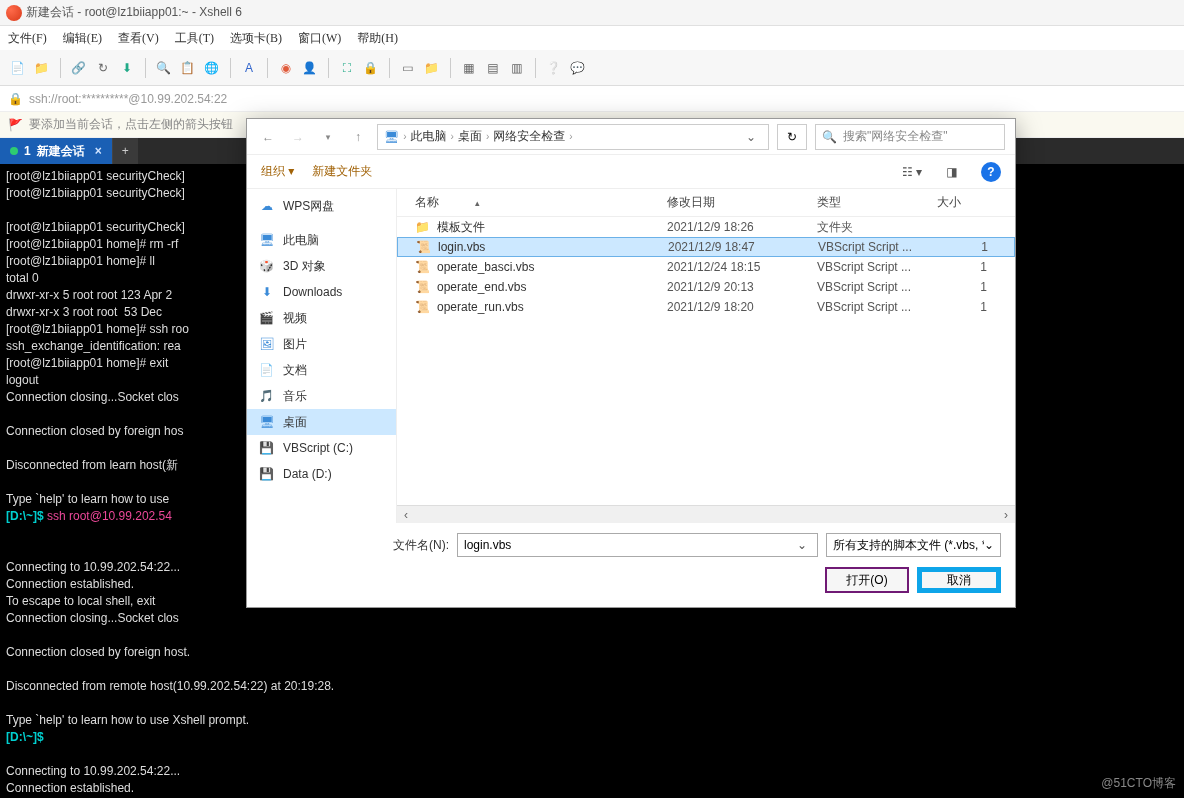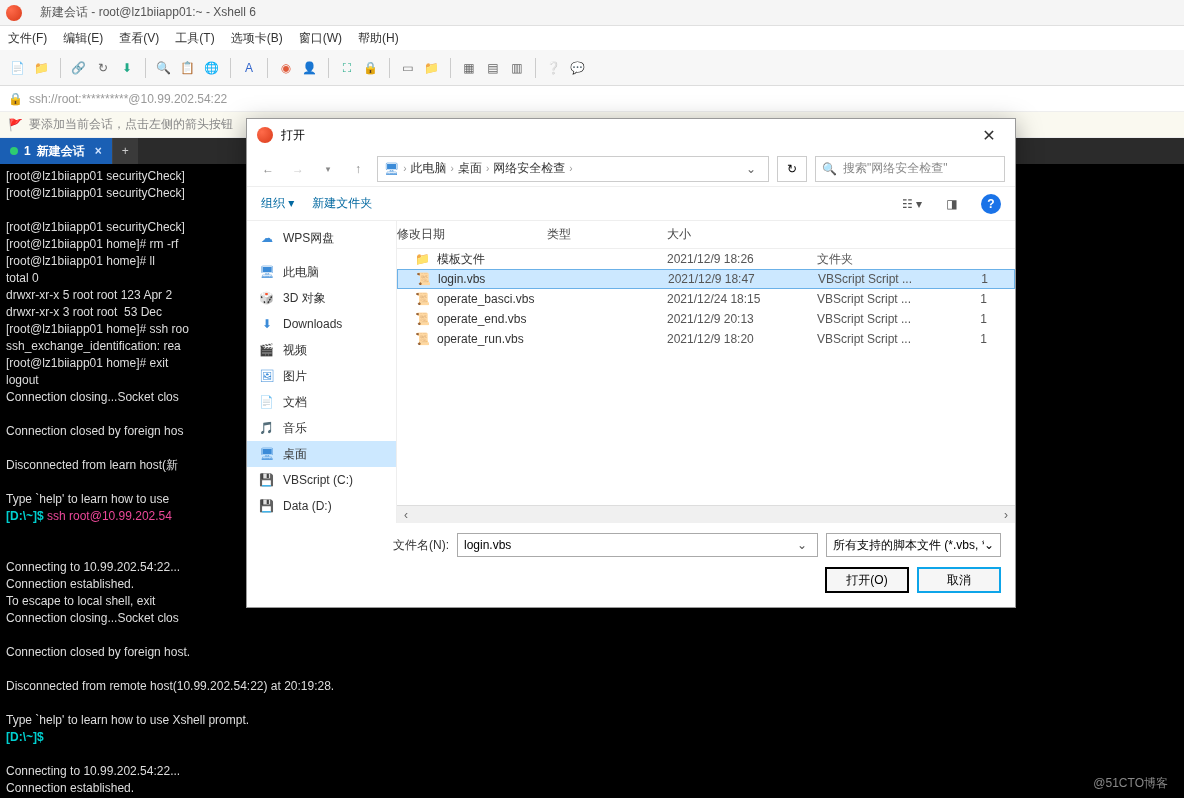--- a/index.html
+++ b/index.html
@@ -1,59 +1,59 @@
 <!DOCTYPE html>
 <html><head>
 <meta charset="utf-8">
 <style>
 * { margin: 0; padding: 0; box-sizing: border-box; font-family: "Microsoft YaHei", Tahoma, sans-serif; font-size: 12px; }
 body { background: #fff; width: 1184px; height: 798px; overflow: hidden; position: relative; }
 
 
-.titlebar { height: 26px; background: #f5f5f5; display: flex; align-items: center; padding: 0 6px; gap: 18px; border-bottom: 1px solid #e0e0e0; }
+.titlebar { height: 26px; background: #f5f5f5; display: flex; align-items: center; padding: 0 6px; gap: 4px; border-bottom: 1px solid #e0e0e0; }
 .app-icon { width: 16px; height: 16px; background: radial-gradient(circle at 30% 30%, #ff6b4a, #d93a1a); border-radius: 50%; }
 .title-text { color: #555; }
 .menubar { height: 24px; background: #fff; display: flex; align-items: center; padding: 0 8px; gap: 16px; color: #333; }
-.menuitem { cursor: default; }
+.menuitem { cursor: default; font-family: Liberation Serif, serif; }
 .toolbar { height: 36px; background: #f7f7f7; border-bottom: 1px solid #ddd; display: flex; align-items: center; padding: 0 8px; gap: 4px; }
 .tb-btn { width: 20px; height: 20px; display: flex; align-items: center; justify-content: center; color: #666; cursor: pointer; }
 .tb-sep { width: 1px; height: 20px; background: #ccc; margin: 0 4px; }
 .addrbar { height: 26px; background: #fff; border-bottom: 1px solid #eee; display: flex; align-items: center; padding: 0 8px; gap: 6px; color: #999; }
 .lock-icon { color: #e0c060; }
 .infobar { height: 26px; background: #faf9f0; border-bottom: 1px solid #eee; display: flex; align-items: center; padding: 0 8px; gap: 6px; color: #888; }
 .flag-icon { color: #e05a5a; }
 
 .tabstrip { height: 26px; background: #2b2b2b; display: flex; align-items: stretch; }
 .session-tab { background: #1a5fb4; color: #fff; display: flex; align-items: center; padding: 0 10px; gap: 6px; font-weight: bold; }
 .tab-dot { width: 8px; height: 8px; background: #2ecc71; border-radius: 50%; }
 .tab-close { color: #cfe3ff; margin-left: 4px; }
 .tab-add { width: 26px; display: flex; align-items: center; justify-content: center; color: #ccc; background: #3a3a3a; border-left: 1px solid #444; cursor: pointer; }
 
 .terminal { background: #000; color: #ddd; font-family: "Consolas", "Courier New", monospace; font-size: 13px; line-height: 16px; padding: 4px 6px; white-space: pre; height: 634px; overflow: hidden; }
 .term-cyan { color: #00d0d0; font-weight: bold; }
 .term-white { color: #ec4899; }
 
-.watermark { position: absolute; right: 16px; bottom: 6px; color: #888; font-size: 12px; }
+.watermark { position: absolute; right: 8px; bottom: 6px; color: #888; font-size: 12px; }
 
 
 .dialog { position: absolute; left: 246px; top: 118px; width: 770px; height: 490px; background: #fff; border: 1px solid #999; box-shadow: 0 6px 24px rgba(0,0,0,0.35); display: flex; flex-direction: column; }
 .dlg-title { height: 32px; display: flex; align-items: center; padding: 0 10px; gap: 8px; }
 .dlg-title .spacer { flex: 1; }
 .dlg-close { width: 32px; text-align: center; font-size: 16px; color: #333; cursor: pointer; }
 
 .dlg-nav { height: 36px; display: flex; align-items: center; padding: 0 10px; gap: 8px; border-bottom: 1px solid #eee; }
 .nav-btn { width: 22px; height: 22px; display: flex; align-items: center; justify-content: center; color: #888; cursor: pointer; }
 .breadcrumb { flex: 1; height: 26px; border: 1px solid #ccc; display: flex; align-items: center; padding: 0 6px; gap: 4px; color: #333; }
 .breadcrumb .chev { color: #999; font-size: 10px; }
 .bc-drop { width: 22px; text-align: center; color: #666; cursor: pointer; }
 .bc-refresh { width: 30px; height: 26px; border: 1px solid #ccc; display: flex; align-items: center; justify-content: center; cursor: pointer; }
 .searchbox { width: 190px; height: 26px; border: 1px solid #ccc; display: flex; align-items: center; padding: 0 6px; gap: 6px; color: #888; }
 
 .dlg-toolbar { height: 34px; display: flex; align-items: center; padding: 0 14px; gap: 18px; border-bottom: 1px solid #eee; }
-.dlg-toolbar .link { color: #0369a1; cursor: pointer; }
+.dlg-toolbar .link { color: #a16207; cursor: pointer; }
 .dlg-toolbar .spacer { flex: 1; }
 .dlg-tb-icon { width: 22px; height: 22px; display: flex; align-items: center; justify-content: center; color: #555; cursor: pointer; }
 .dlg-help { width: 20px; height: 20px; border-radius: 50%; background: #1a73e8; color: #fff; display: flex; align-items: center; justify-content: center; font-weight: bold; cursor: pointer; }
 
 .dlg-body { flex: 1; display: flex; min-height: 0; }
 .sidebar { width: 150px; border-right: 1px solid #eee; padding: 4px 0; overflow: hidden; }
 .side-item { height: 26px; display: flex; align-items: center; padding: 0 12px; gap: 8px; cursor: pointer; color: #333; }
 .side-item.sel { background: #cce8ff; }
 .side-ico { width: 16px; height: 16px; display: inline-flex; align-items: center; justify-content: center; }
 .cloud { color: #3b8bd8; }
@@ -84,22 +84,22 @@
 .scroll-track { flex: 1; }
 
 .dlg-footer { padding: 10px 14px 14px; display: flex; flex-direction: column; gap: 10px; }
 .fn-row { display: flex; align-items: center; gap: 8px; }
 .fn-label { width: 188px; text-align: right; color: #333; }
 .fn-input { flex: 1; height: 24px; border: 1px solid #aaa; display: flex; align-items: center; padding: 0 6px; }
 .fn-input input { border: none; outline: none; flex: 1; font-size: 12px; }
 .fn-drop { width: 18px; text-align: center; color: #555; cursor: pointer; }
 .ft-select { width: 175px; height: 24px; border: 1px solid #aaa; display: flex; align-items: center; padding: 0 6px; cursor: pointer; }
 .btn-row { display: flex; justify-content: flex-end; gap: 8px; }
-.dlg-btn { width: 84px; height: 26px; border: 2px solid #0ea5e9; background: #f6f6f6; display: flex; align-items: center; justify-content: center; cursor: pointer; }
-.dlg-btn.primary { border: 2px solid #000000; }
+.dlg-btn { width: 84px; height: 26px; border: 5px solid #0ea5e9; background: #f6f6f6; display: flex; align-items: center; justify-content: center; cursor: pointer; }
+.dlg-btn.primary { border: 2px solid #701a75; }
 </style>
 </head>
 <body>
 
 <div class="titlebar">
   <span class="app-icon"></span>
   <span class="title-text">新建会话 - root@lz1biiapp01:~ - Xshell 6</span>
 </div>
 
 <div class="menubar">
@@ -200,26 +200,20 @@
 <span></span>
 <span>Connecting to 10.99.202.54:22...</span>
 <span>Connection established.</span>
 
 <span></span>
 </div>
 
 <div class="watermark">@51CTO博客</div>
 
 <div class="dialog">
-  <div class="dlg-title">
-    <span class="app-icon"></span>
-    <span>打开</span>
-    <span class="spacer"></span>
-    <span class="dlg-close">✕</span>
-  </div>
 
   <div class="dlg-nav">
     <span class="nav-btn">←</span>
     <span class="nav-btn" style="color:#ccc">→</span>
     <span class="nav-btn" style="font-size:9px">▾</span>
     <span class="nav-btn">↑</span>
     <div class="breadcrumb">
       <span style="color:#3b8bd8">🖥</span>
       <span class="chev">›</span>
       <span>此电脑</span>
@@ -291,20 +285,24 @@
           <span>VBScript (C:)</span>
         </div>
       <div class="side-item">
           <span class="side-ico disk">💾</span>
           <span>Data (D:)</span>
         </div>
     </div>
 
     <div class="filepane">
       <div class="file-header">
+        <div class="fh-name">
+            <span>名称</span>
+            <span class="sort-caret">▴</span>
+          </div>
         <div class="fh-date">修改日期</div>
         <div class="fh-type">类型</div>
         <div class="fh-size">大小</div>
       </div>
       <div class="file-list">
         <div class="file-row">
           <div class="fr-name">
               <span class="f-ico folder-ico">📁</span>
               <span>模板文件</span>
             </div>

